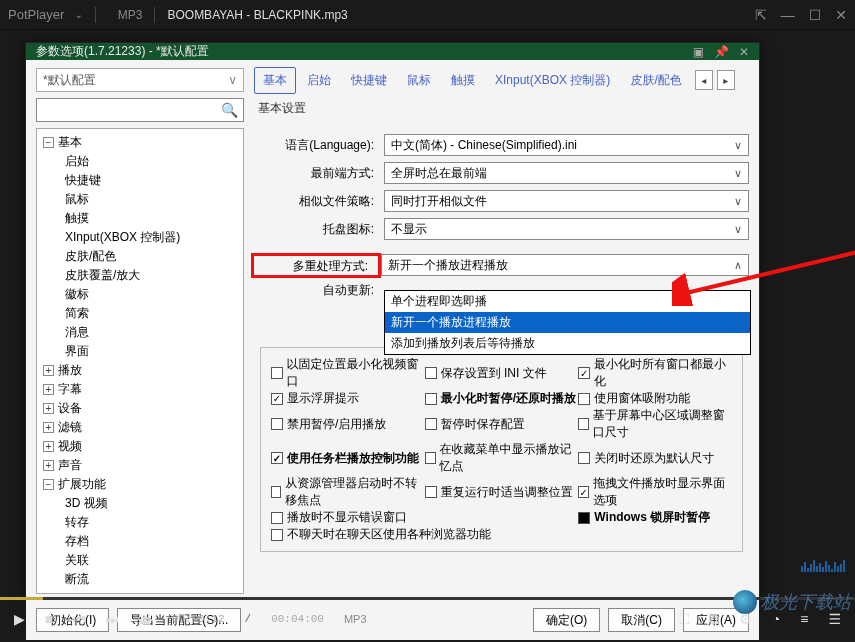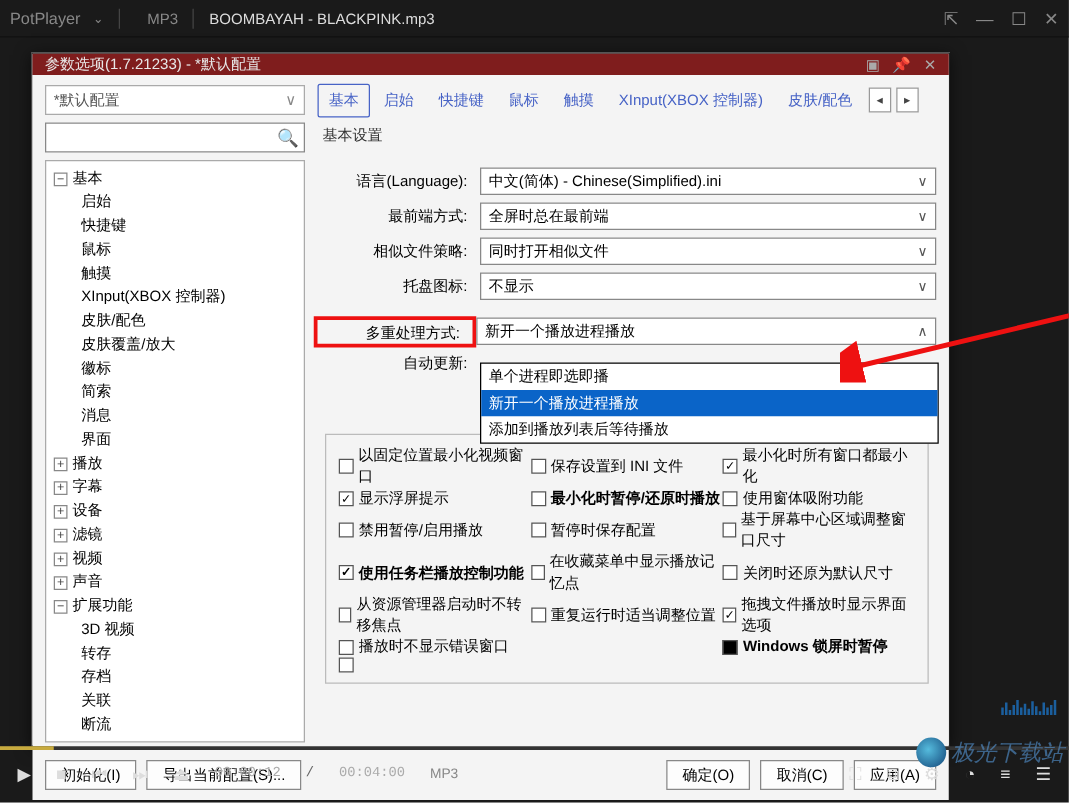--- a/index.html
+++ b/index.html
@@ -37,21 +37,21 @@
   left: 25px; top: 42px;
   width: 735px; height: 555px;
   background: #fefefe;
   border: 1px solid #222;
   display: flex;
   flex-direction: column;
   box-shadow: 0 2px 12px rgba(0,0,0,.6);
 }
 .dialog-titlebar {
   height: 28px;
-  background: #7f1d1d;
+  background: #14532d;
   color: #e8e8e8;
   display: flex;
   align-items: center;
   padding: 0 10px;
   font-size: 12px;
 }
 .dialog-titlebar .r { margin-left: auto; display: flex; gap: 10px; font-size: 12px;}
 .dialog-titlebar .r span { cursor: pointer; color: #aaa; }
 
 .dialog-body {
@@ -504,20 +504,21 @@
             <span class="box"></span>
             <span>播放时不显示错误窗口</span>
           </div>
 
         <div class="chk bold">
             <span class="box" style="background:#000;"></span>
             <span>Windows 锁屏时暂停</span>
           </div>
         <div class="chk full">
             <span class="box"></span>
+            <span>不聊天时在聊天区使用各种浏览器功能</span>
           </div>
       </div>
 
     </div>
 
     <div class="footer">
       <div class="btn">
           <span>初始化(I)</span>
         </div>
       <div class="btn">

